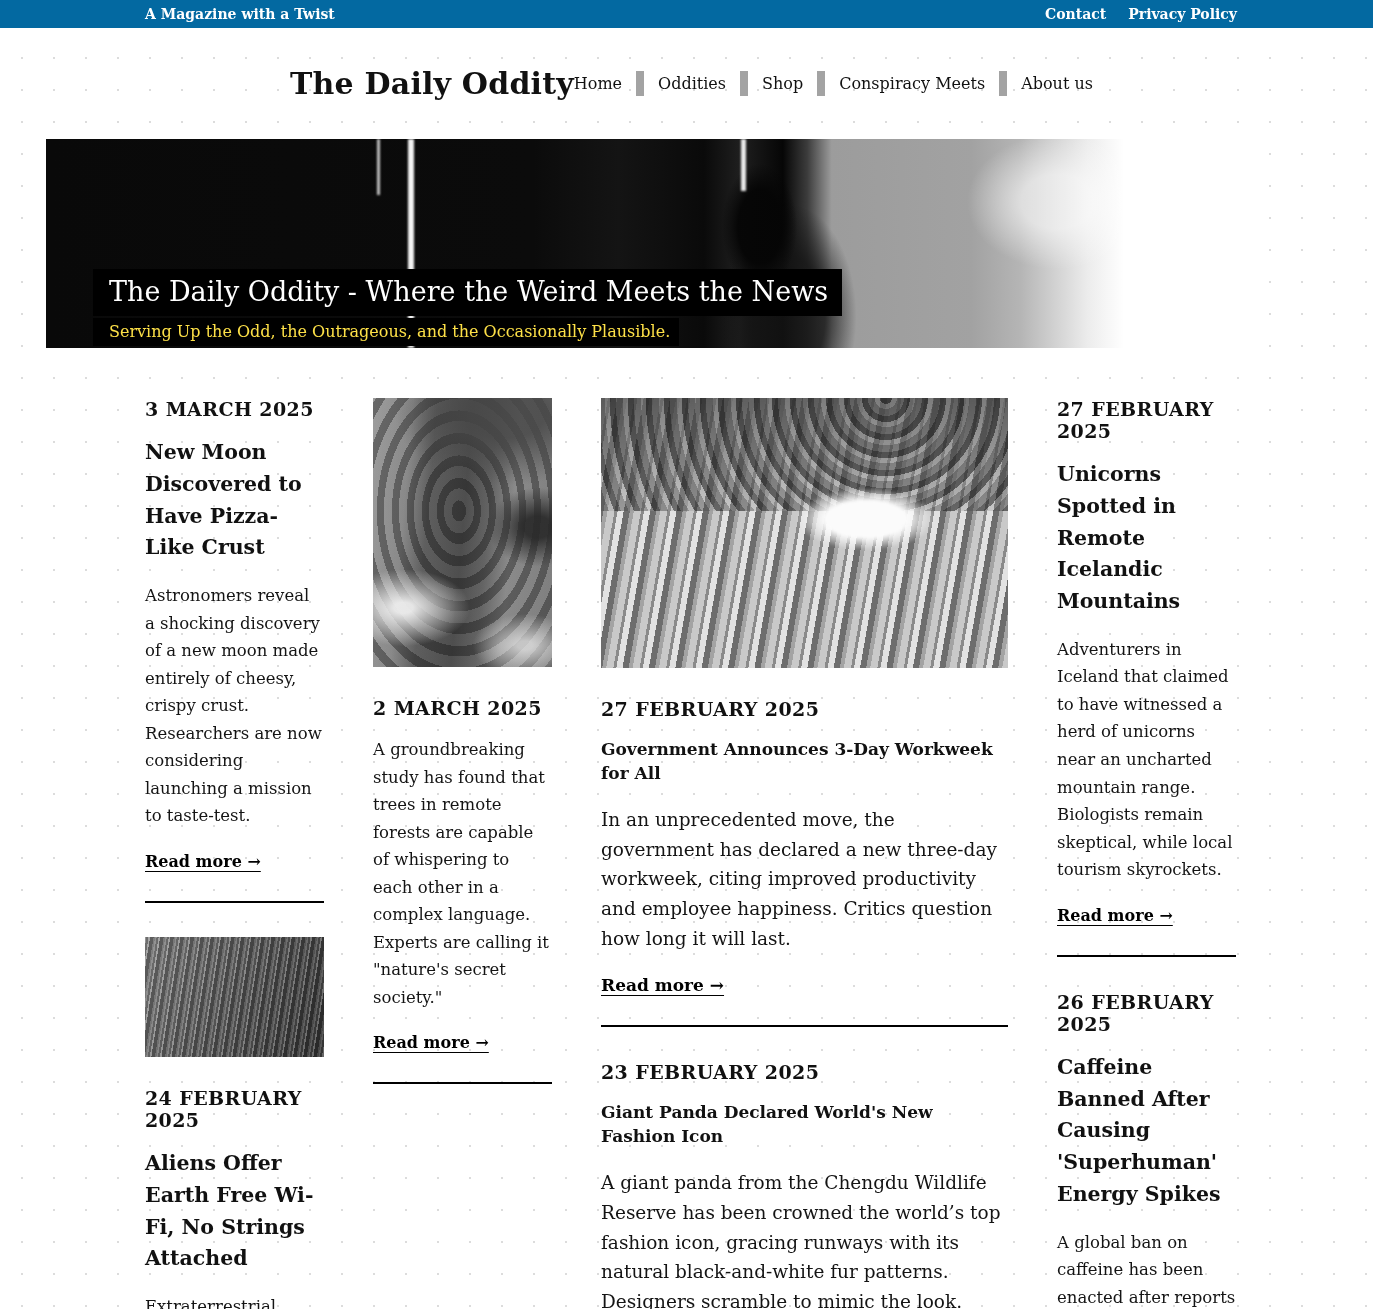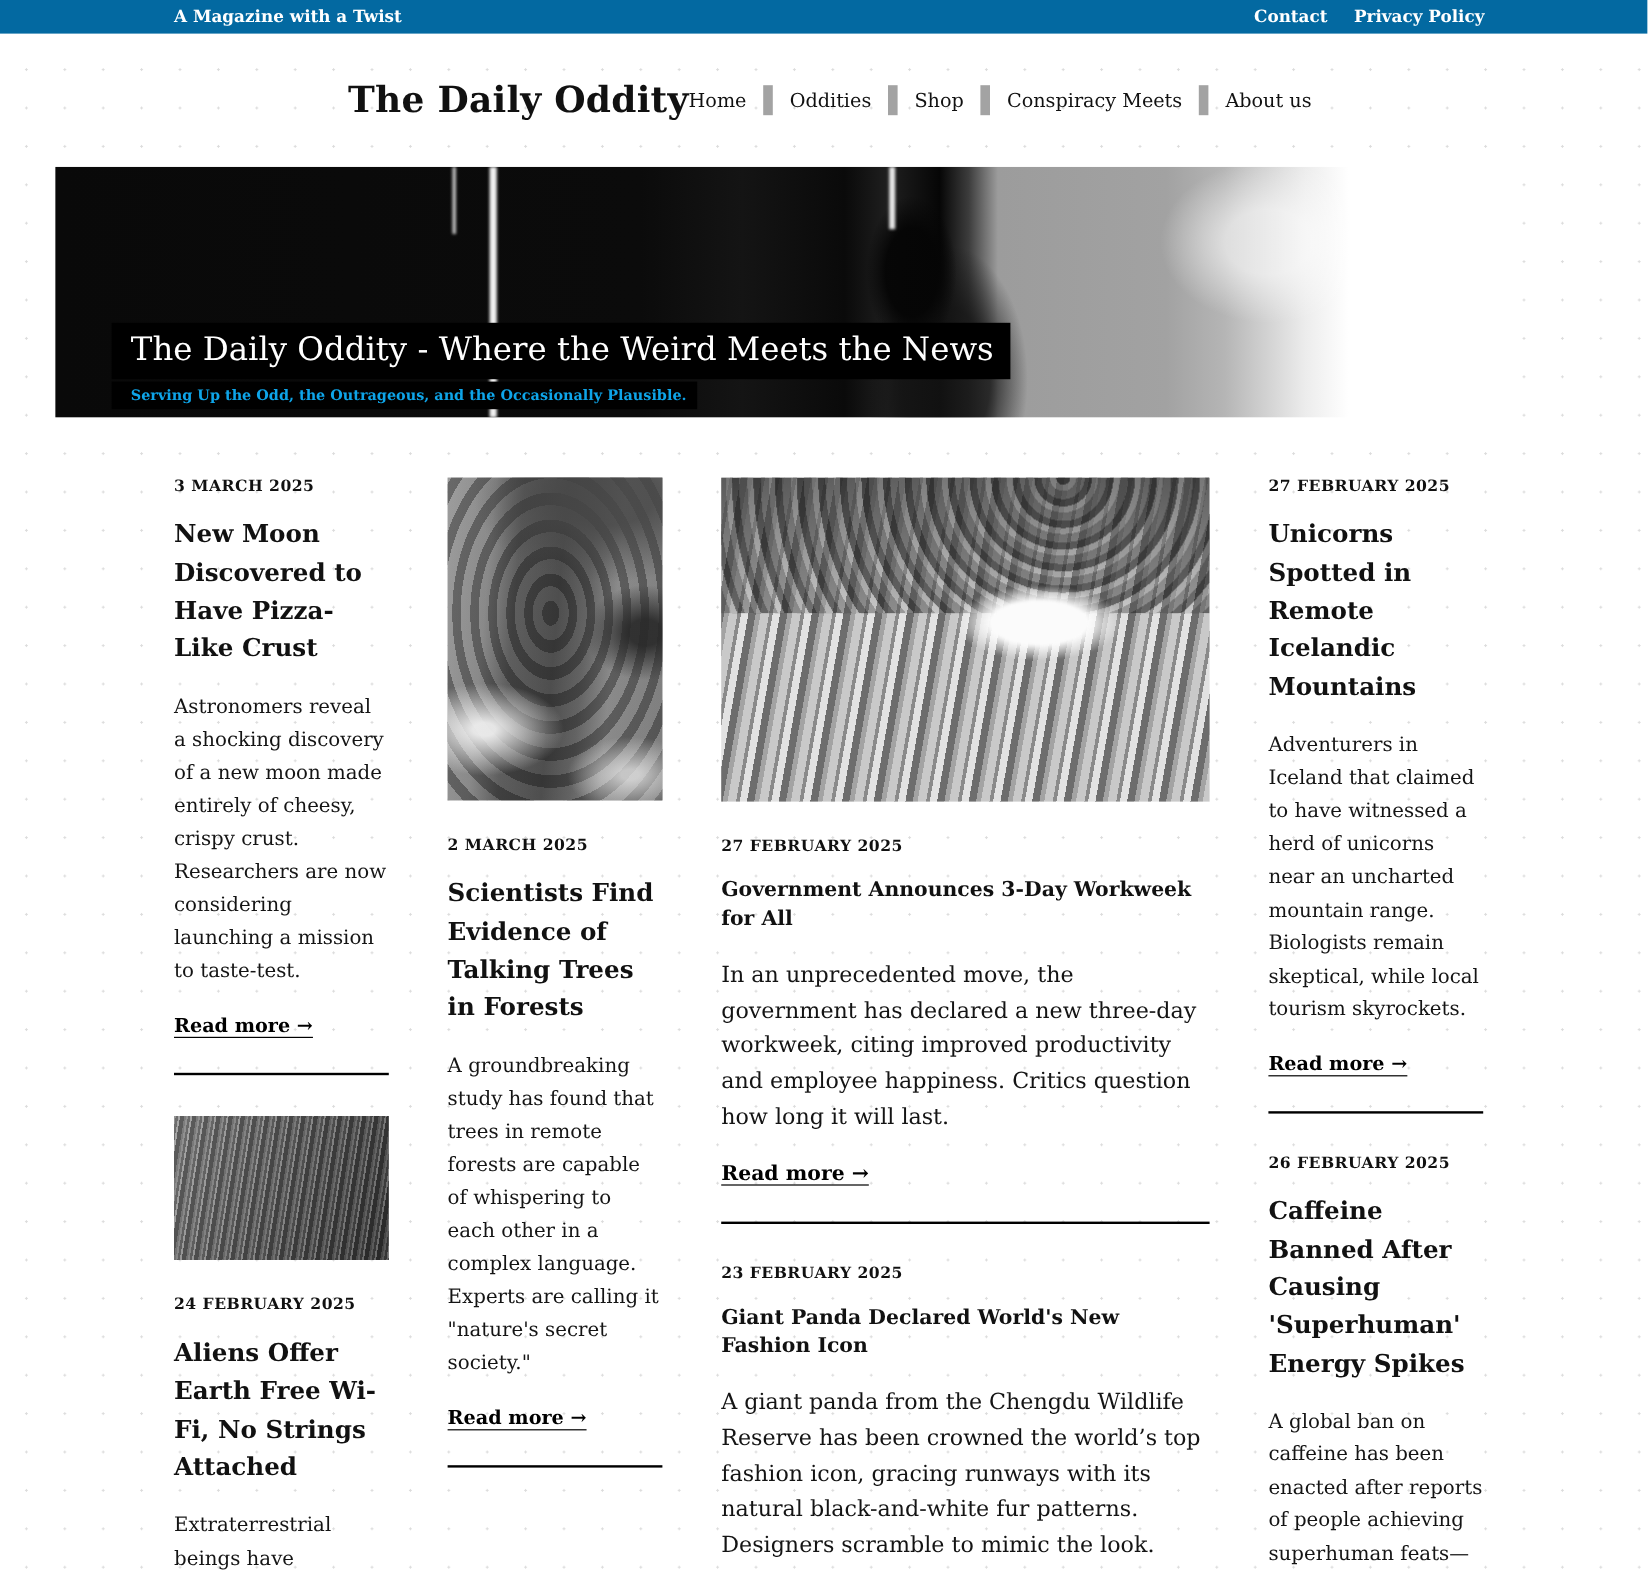--- a/index.html
+++ b/index.html
@@ -78,22 +78,22 @@
   .hero-text { position: absolute; left: 47px; top: 130px; }
   .hero-title span {
     display: inline-block;
     background: #000; color: #fff;
     font-size: 27px; font-weight: 400;
     padding: 7px 14px 9px 16px;
   }
   .hero-subtitle { margin-top: 2px; }
   .hero-subtitle span {
     display: inline-block;
-    background: #000; color: #0ea5e9;
-    font-size: 12px; font-weight: 700;
+    background: #000; color: #fde047;
+    font-size: 16px; font-weight: 400;
     padding: 4px 9px 5px 16px;
   }
 
   
   .grid {
     display: grid;
     grid-template-columns: 179px 179px 407px 179px;
     column-gap: 49px;
     margin: 50px 0 0 145px;
     width: 1093px;
@@ -138,21 +138,21 @@
         rgba(35,35,35,.6) 0 6px, rgba(150,150,150,.35) 6px 11px, rgba(80,80,80,.5) 11px 18px),
       linear-gradient(to bottom, rgba(60,60,60,.7), rgba(60,60,60,0));
   }
   .img-cat::after {
     content: ""; position: absolute; left: 43%; top: 30%; width: 180px; height: 80px;
     background: radial-gradient(ellipse 90px 40px at 50% 50%, #fbfbfb 45%, rgba(251,251,251,0) 78%);
     filter: blur(1px);
   }
 
   .kicker {
-    font-size: 13px;
+    font-size: 19px;
     font-weight: 700;
     letter-spacing: .4px;
     margin-bottom: 17px;
   }
   .a-title {
     font-size: 20.5px;
     font-weight: 700;
     line-height: 1.55;
     margin-bottom: 18px;
     cursor: pointer;
@@ -231,21 +231,20 @@
       <p class="kicker">24 FEBRUARY 2025</p>
       <h3 class="a-title">Aliens Offer Earth Free Wi-Fi, No Strings Attached</h3>
       <p class="excerpt">Extraterrestrial beings have reportedly made contact, offering Earth unlimited Wi-Fi</p>
     </article>
   </div>
 
   <div class="col">
     <article>
       <div class="article-image img-tree"></div>
       <p class="kicker">2 MARCH 2025</p>
-      <h3 class="a-title">Scientists Find Evidence of Talking Trees in Forests</h3>
       <p class="excerpt">A groundbreaking study has found that trees in remote forests are capable of whispering to each other in a complex language. Experts are calling it "nature's secret society."</p>
       <a class="read-more">Read more →</a>
       <hr class="article-divider">
     </article>
   </div>
 
   <div class="col col-wide">
     <article>
       <div class="article-image img-cat"></div>
       <p class="kicker">27 FEBRUARY 2025</p>

